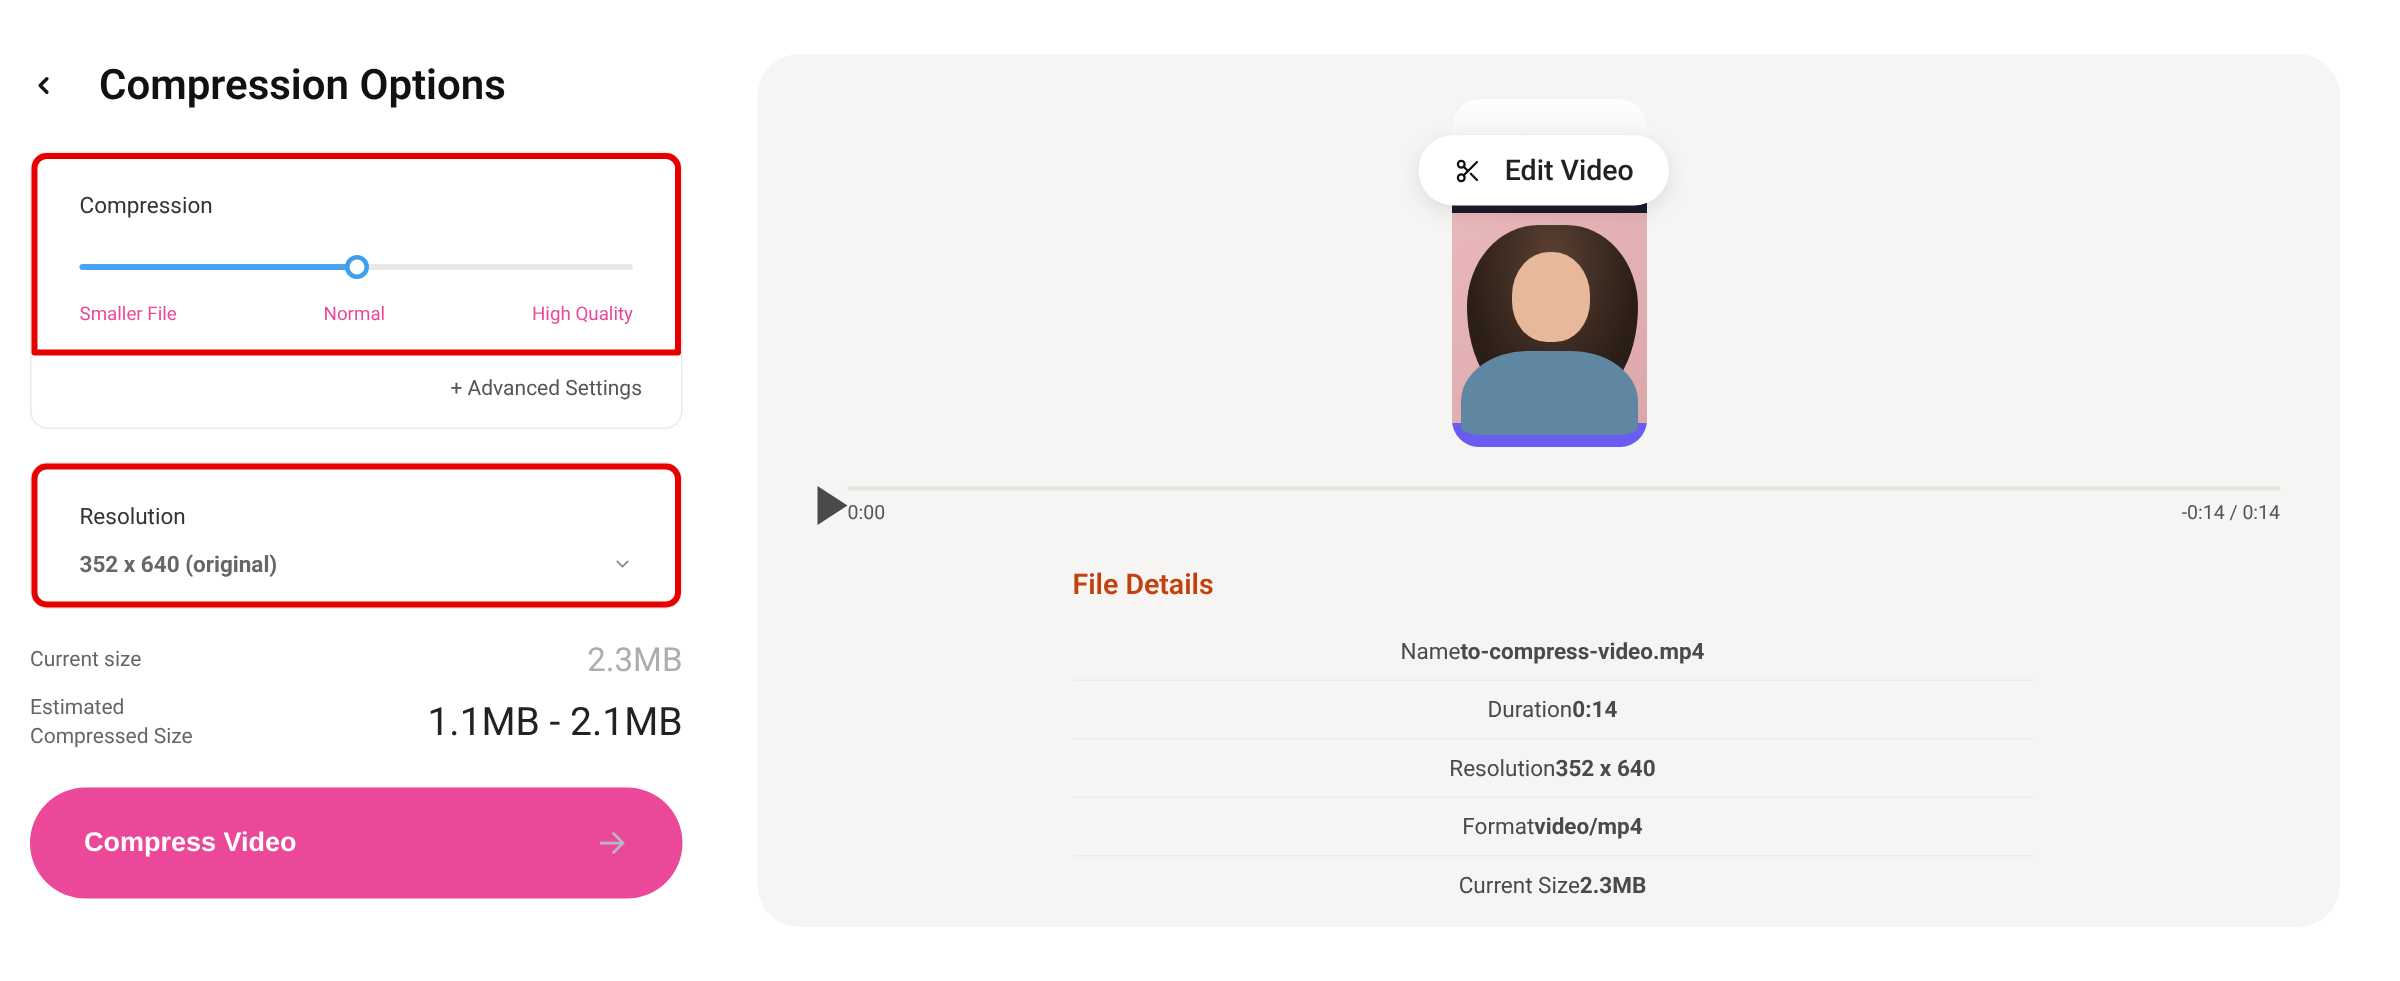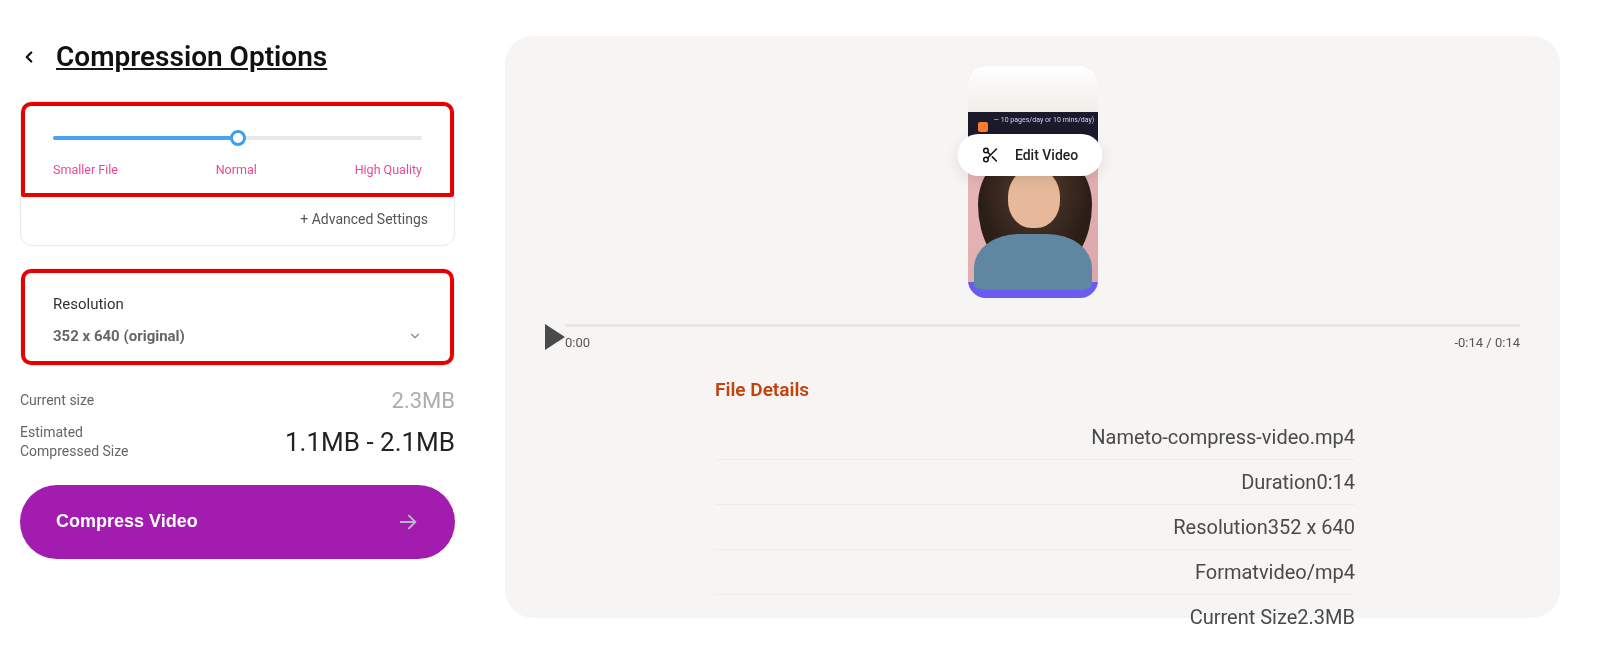--- a/index.html
+++ b/index.html
@@ -11,23 +11,22 @@
     display: flex;
     color: #1a1a1a;
   }
   .left-panel {
     width: 475px;
     padding: 40px 20px 20px 20px;
   }
   .header-row {
     display: flex;
     align-items: center;
-    gap: 18px;
+    gap: 28px;
     margin-bottom: 28px;
-    text-decoration: underline;
   }
   .back-icon { width: 18px; height: 18px; }
   .page-title {
     font-size: 28px;
     font-weight: 600;
     color: #111;
   }
   .card {
     border: 1px solid #eaeaea;
     border-radius: 12px;
@@ -79,21 +78,21 @@
   .size-row {
     display: flex; justify-content: space-between; align-items: center;
     margin: 10px 0 6px 0;
   }
   .size-row .lbl { font-size: 14px; color: #666; line-height: 1.35; }
   .size-row .val-sm { font-size: 22px; color: #adadad; font-weight: 400; }
   .size-row .val-lg { font-size: 26px; color: #222; font-weight: 400; }
   .compress-btn {
     margin-top: 24px;
     width: 100%;
-    background: #a21caf;
+    background: #ec4899;
     color: #fff;
     border: none;
     border-radius: 40px;
     padding: 26px 36px;
     display: flex; align-items: center; justify-content: space-between;
     font-size: 18px; font-weight: 600;
     cursor: pointer;
   }
   .compress-btn svg { width: 22px; height: 22px; stroke: #b6bac8; }
 
@@ -124,57 +123,58 @@
   .face { position:absolute; left:40px; top:26px; width:52px; height:60px;
           background:#e7b99a; border-radius:48% 48% 45% 45%; }
   .shirt { position:absolute; left:6px; right:6px; bottom:-8px; height:56px;
            background:#5f87a2; border-radius: 38% 38% 10% 10% / 60% 60% 10% 10%; }
   .thumb-bot { height: 16px; background:#6a5cf0; }
   .edit-pill {
     position: absolute; top: 24px; left: 50%; transform: translateX(-52%);
     background: #fff; border-radius: 30px; padding: 12px 24px;
     display: flex; align-items: center; gap: 16px;
     box-shadow: 0 4px 14px rgba(0,0,0,0.10);
-    font-size: 14px; color: #222; font-weight: 500; margin-top: 44px;
+    font-size: 19px; color: #222; font-weight: 500;
   }
   .edit-pill svg { width: 18px; height: 18px; }
 
   .player-row {
     display: flex; align-items: center; margin: 6px 0 22px 0;
   }
   .play-btn { width: 0; height: 0; border-left: 20px solid #4a4a4a;
               border-top: 13px solid transparent; border-bottom: 13px solid transparent;
               cursor:pointer; }
   .timeline { flex:1; display:flex; flex-direction:column; gap:8px; }
   .timeline-bar { height: 3px; background:#e7e5e2; border-radius:2px; }
   .time-labels { display:flex; justify-content:space-between; font-size:13px; color:#555; }
 
   .details { margin: 6px 0 0 170px; max-width: 640px; }
   .details-title { font-size: 19px; font-weight: 600; color:#c2410c; margin-bottom: 14px; }
   .detail-row {
-    display:flex; justify-content:flex-end;
+    display:flex; justify-content:center;
     padding: 10px 0; border-bottom: 1px solid #ececea;
-    font-size: 20px; color:#4a4a4a;
+    font-size: 15px; color:#4a4a4a;
   }
   .detail-row:last-child { border-bottom: none; }
-  .detail-row .v { color:#4a4a4a; }
+  .detail-row .v { color:#4a4a4a;font-weight:bold; }
 </style>
 </head>
 <body>
 
 <div class="left-panel">
   <div class="header-row">
     <svg class="back-icon" viewBox="0 0 24 24" fill="none" stroke="#111" stroke-width="3" stroke-linecap="round" stroke-linejoin="round">
         <polyline points="15 18 9 12 15 6"></polyline>
       </svg>
     <h1 class="page-title">Compression Options</h1>
   </div>
 
   <div class="card compression-card">
     <div class="highlight-box">
+      <div class="section-label">Compression</div>
       <div class="slider-wrap">
         <div class="slider-track"></div>
         <div class="slider-fill"></div>
         <div class="slider-thumb"></div>
       </div>
       <div class="slider-labels">
         <span>Smaller File</span>
         <span>Normal</span>
         <span>High Quality</span>
       </div>

